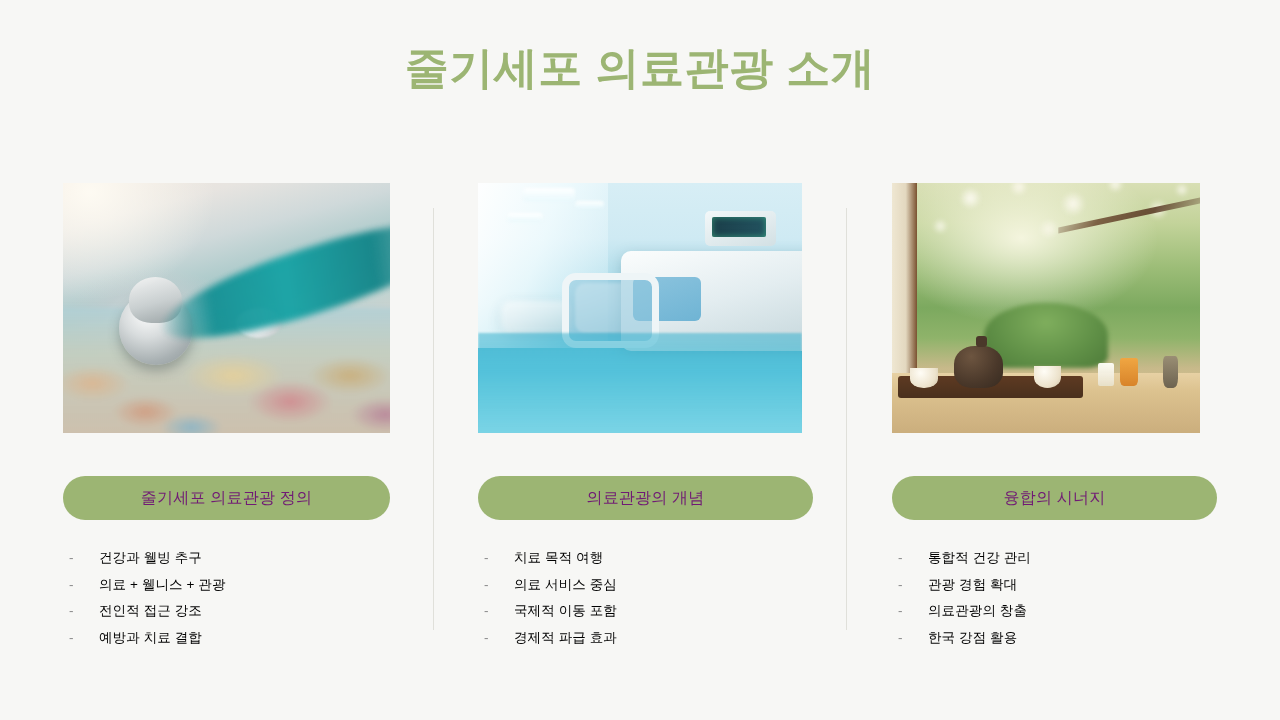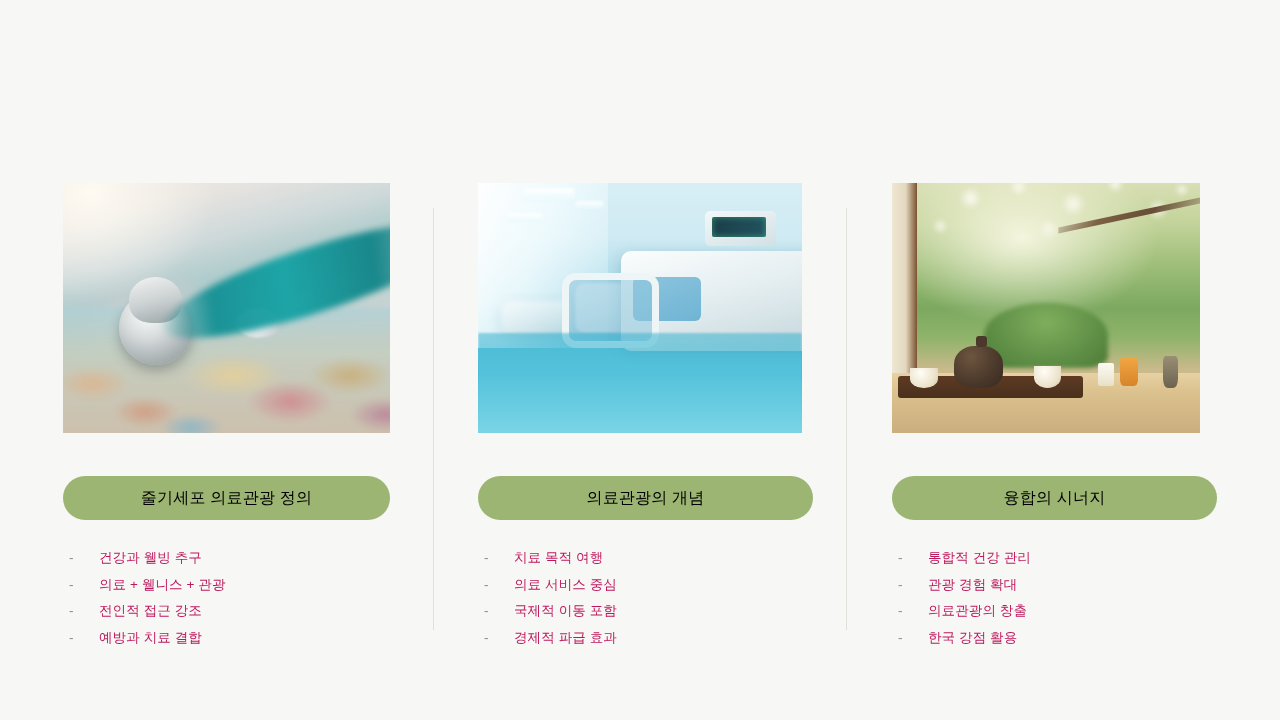--- a/index.html
+++ b/index.html
@@ -351,21 +351,21 @@
 
   
   .pill {
     position: absolute;
     top: 293px;
     left: 0;
     width: 100%;
     height: 44px;
     border-radius: 22px;
     background: #9cb573;
-    color: #000000;
+    color: #701a75;
     font-size: 16px;
     display: flex;
     align-items: center;
     justify-content: center;
     letter-spacing: 0.2px;
     white-space: nowrap;
   }
   .column.col-1 .pill { width: 335px; }
   .column.col-2 .pill { width: 325px; }
 
@@ -385,38 +385,39 @@
     color: #6b6b6b;
     letter-spacing: 0.1px;
     white-space: nowrap;
   }
   .bullet-dash {
     width: 36px;
     flex: 0 0 36px;
     padding-left: 6px;
     color: #8a8a8a;
   }
-  .bullet-text { color: #be185d; }
+  .bullet-text { color: #000000; }
 
   
   .divider {
     position: absolute;
     top: 208px;
     width: 1px;
     height: 422px;
     background: #e0e0da;
   }
   .divider.d-1 { left: 433px; }
   .divider.d-2 { left: 846px; }
 </style>
 </head>
 <body>
 
 <div class="slide">
 
+  <h1 class="slide-title">줄기세포 의료관광 소개</h1>
 
   <div class="divider d-1"></div>
   <div class="divider d-2"></div>
 
   <div class="columns">
 
     <div class="column col-0">
       <div class="photo">
         <div class="photo-inner ph-map">
           <div class="ph-steth-head"></div>

